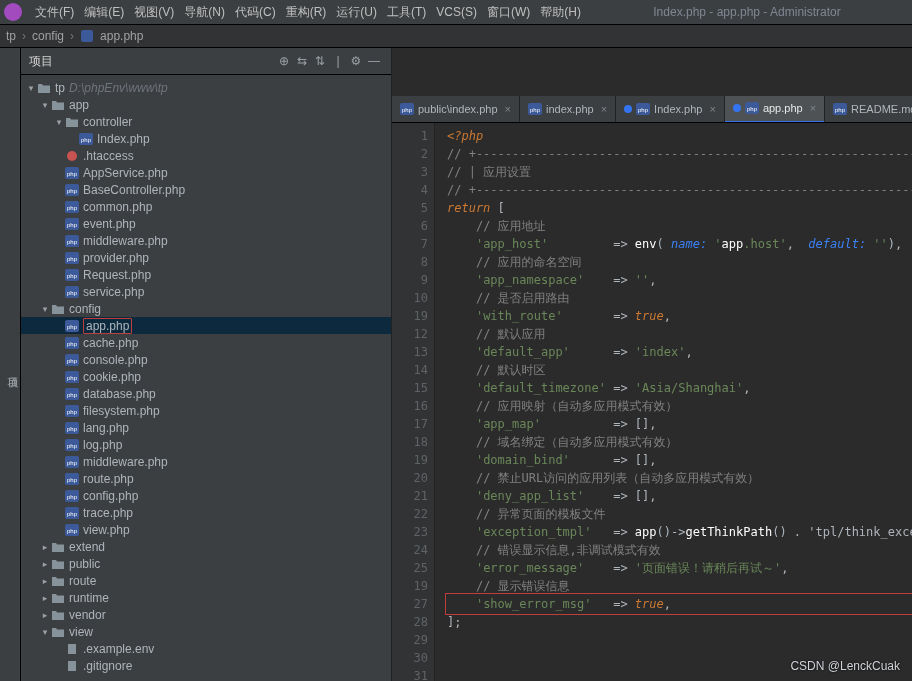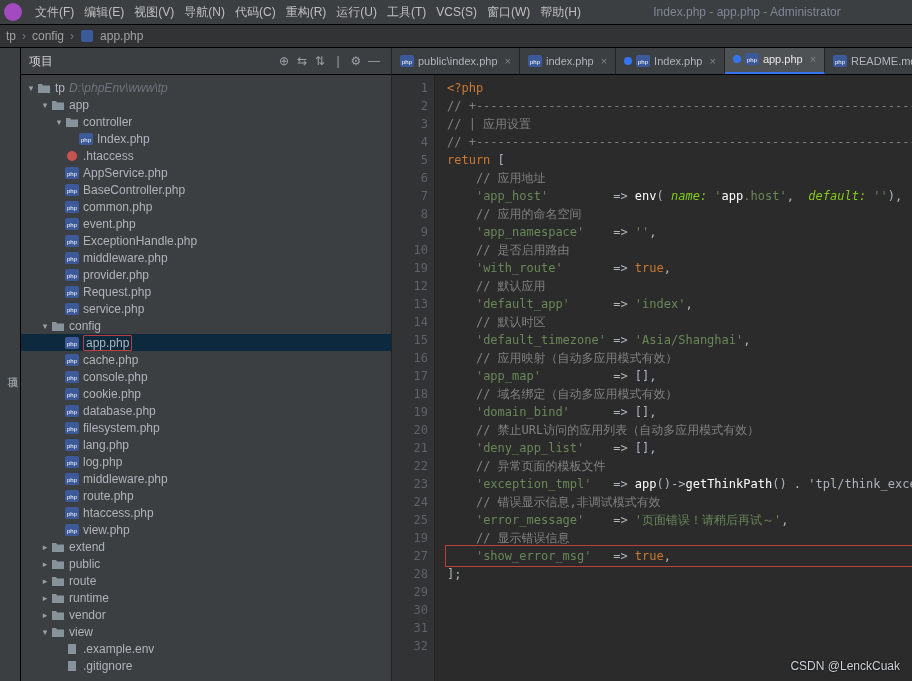--- a/index.html
+++ b/index.html
@@ -33,36 +33,36 @@
   .tree{padding:4px 0;overflow:auto;height:calc(100% - 26px);}
   .row{display:flex;align-items:center;height:17px;padding:0 4px;white-space:nowrap;}
   .row .arrow{width:12px;text-align:center;color:#9aa0a6;font-size:9px;}
   .row .pad{display:inline-block;}
   .row .name{margin-left:4px;}
   .row .hint{color:#6f747c;margin-left:4px;}
   .row.selected{background:#0d293e;}
   .boxed{border:1.5px solid var(--red);padding:0 2px;border-radius:1px;}
   .php-ico{color:#6a85b0;}
   .editor{flex:1;display:flex;flex-direction:column;background:#2b2b2b;min-width:0;}
-  .tabs{display:flex;align-items:flex-end;height:26px;background:#3c3f41;
-    border-bottom:1px solid #000;overflow:hidden;}
+  .tabs{display:flex;align-items:center;height:26px;background:#3c3f41;
+    border-bottom:1px solid #000;overflow:hidden;margin-top:48px;}
   .tab{display:flex;align-items:center;padding:0 8px;height:26px;gap:4px;
     color:#b0b6bd;border-right:1px solid #222;white-space:nowrap;font-size:11px;}
   .tab.active{background:#4e5254;color:#e8e8e8;border-bottom:2px solid #3574f0;}
   .tab .x{color:#7f858b;margin-left:3px;}
   .dot{width:8px;height:8px;border-radius:50%;display:inline-block;}
   .code{display:flex;font-family:Consolas,monospace;font-size:12px;flex:1;
     line-height:18px;overflow:hidden;}
   .lnr{width:36px;background:#313335;color:#606366;text-align:right;
     padding:4px 6px 0 0;border-right:1px solid #222;}
   .src{padding:4px 0 0 12px;white-space:pre;flex:1;overflow:hidden;}
-  .kw{color:#cc7832;}
+  .kw{color:#cc7832;font-style:italic;}
   .str{color:#6a8759;}
   .cm{color:#808080;}
-  .hint{color:#84cc16;font-style:italic;}
+  .hint{color:#3b82f6;font-style:italic;}
   .fn{color:#ffffff;}
   .watermark{position:fixed;right:12px;bottom:8px;color:#d0d4d9;font-size:12px;
     text-shadow:0 0 2px #000;}
   .hilite{outline:1.5px solid var(--red);outline-offset:1px;}
   svg{display:block;}
 </style>
 </head>
 <body>
 
 <div class="menubar">
@@ -198,31 +198,20 @@
         </div>
         <div class="row">
           <span class="pad" style="width:28px"></span>
           <span class="arrow"></span>
           <span class="icon">
             <svg width="14" height="12" viewBox="0 0 14 12">
               <rect width="14" height="12" rx="2" fill="#3c5a99"></rect>
               <text x="7" y="9" font-size="6" fill="#fff" text-anchor="middle" font-family="sans-serif">php</text>
             </svg>
           </span>
-          <span class="name">ExceptionHandle.php</span>
-        </div>
-        <div class="row">
-          <span class="pad" style="width:28px"></span>
-          <span class="arrow"></span>
-          <span class="icon">
-            <svg width="14" height="12" viewBox="0 0 14 12">
-              <rect width="14" height="12" rx="2" fill="#3c5a99"></rect>
-              <text x="7" y="9" font-size="6" fill="#fff" text-anchor="middle" font-family="sans-serif">php</text>
-            </svg>
-          </span>
           <span class="name">middleware.php</span>
         </div>
         <div class="row">
           <span class="pad" style="width:28px"></span>
           <span class="arrow"></span>
           <span class="icon">
             <svg width="14" height="12" viewBox="0 0 14 12">
               <rect width="14" height="12" rx="2" fill="#3c5a99"></rect>
               <text x="7" y="9" font-size="6" fill="#fff" text-anchor="middle" font-family="sans-serif">php</text>
             </svg>
@@ -373,21 +362,32 @@
         </div>
         <div class="row">
           <span class="pad" style="width:28px"></span>
           <span class="arrow"></span>
           <span class="icon">
             <svg width="14" height="12" viewBox="0 0 14 12">
               <rect width="14" height="12" rx="2" fill="#3c5a99"></rect>
               <text x="7" y="9" font-size="6" fill="#fff" text-anchor="middle" font-family="sans-serif">php</text>
             </svg>
           </span>
-          <span class="name">htaccess.php</span>
+          <span class="name">config.php</span>
+        </div>
+        <div class="row">
+          <span class="pad" style="width:28px"></span>
+          <span class="arrow"></span>
+          <span class="icon">
+            <svg width="14" height="12" viewBox="0 0 14 12">
+              <rect width="14" height="12" rx="2" fill="#3c5a99"></rect>
+              <text x="7" y="9" font-size="6" fill="#fff" text-anchor="middle" font-family="sans-serif">php</text>
+            </svg>
+          </span>
+          <span class="name">trace.php</span>
         </div>
         <div class="row">
           <span class="pad" style="width:28px"></span>
           <span class="arrow"></span>
           <span class="icon">
             <svg width="14" height="12" viewBox="0 0 14 12">
               <rect width="14" height="12" rx="2" fill="#3c5a99"></rect>
               <text x="7" y="9" font-size="6" fill="#fff" text-anchor="middle" font-family="sans-serif">php</text>
             </svg>
           </span>

